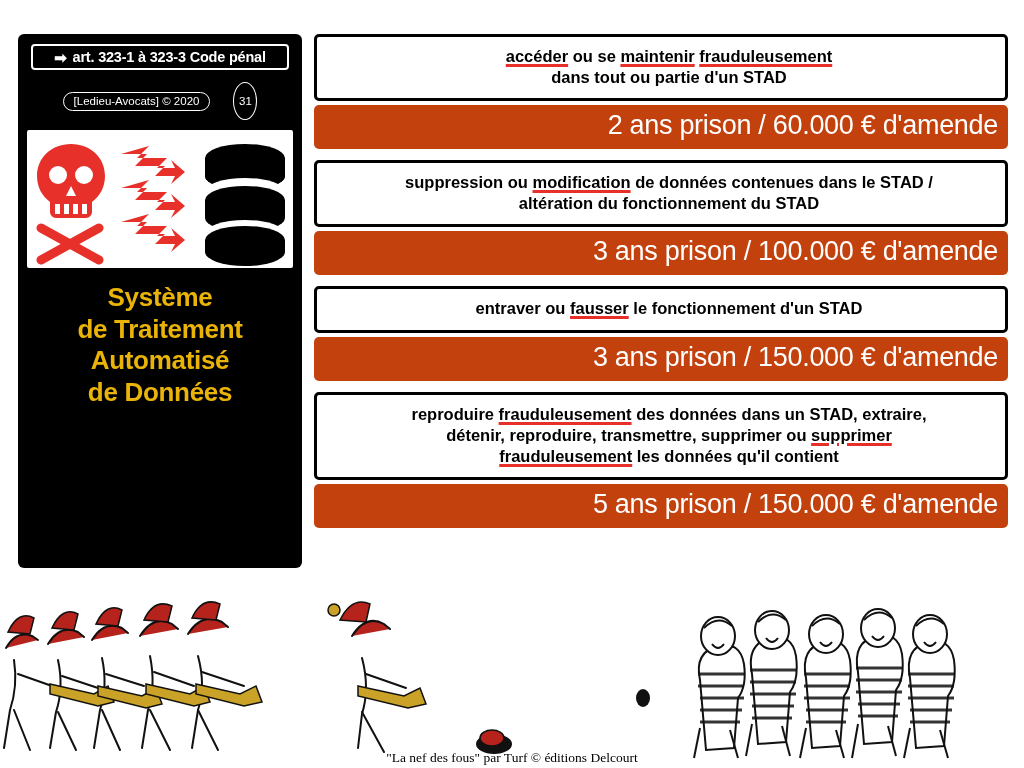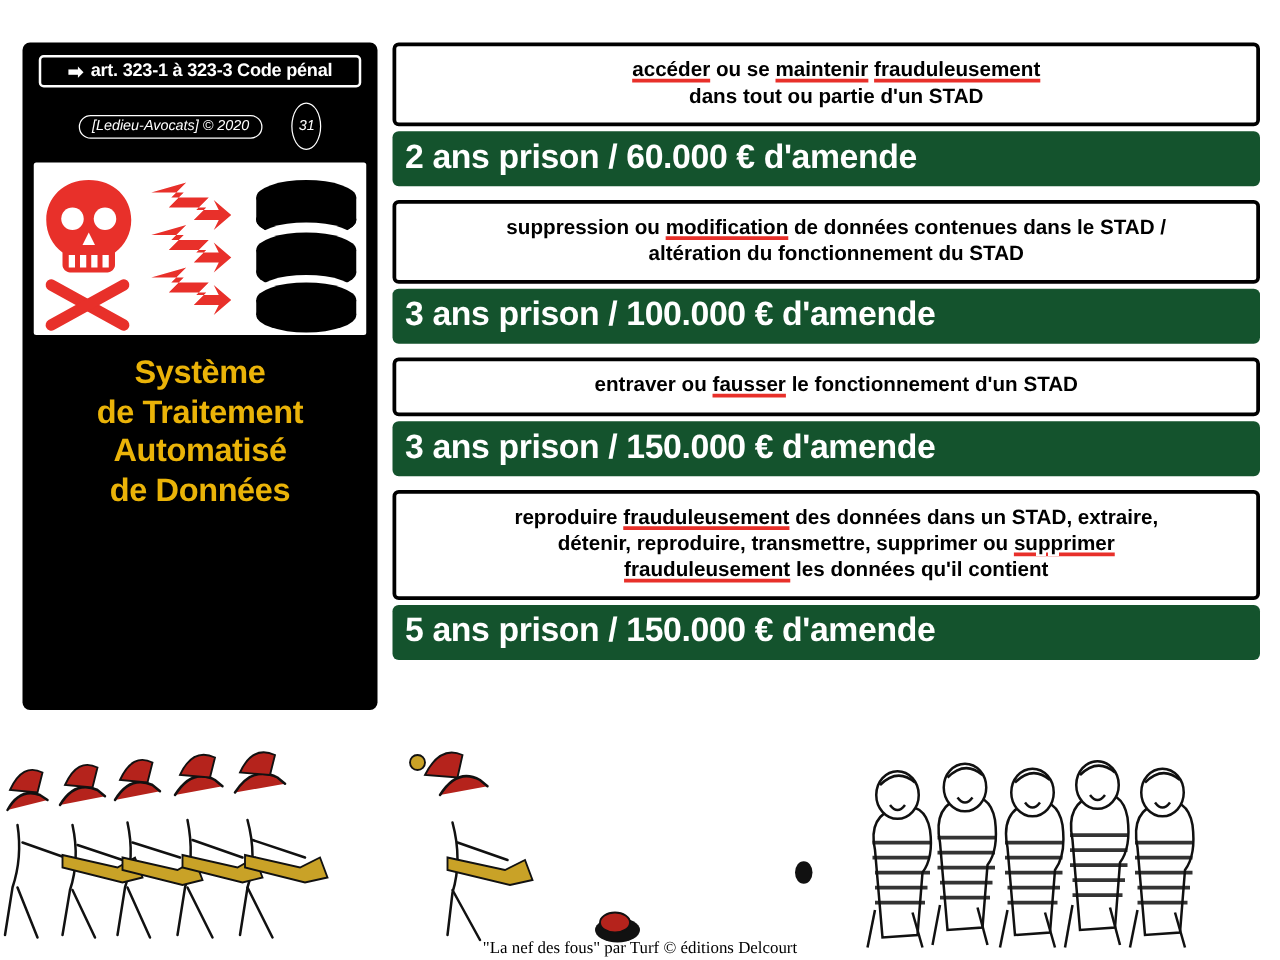--- a/index.html
+++ b/index.html
@@ -56,21 +56,20 @@
     line-height: 1.12;
     font-size: 30px;
     letter-spacing: -0.5px;
   }
   .credit-row {
     margin-top: 12px;
     display: flex;
     align-items: center;
     justify-content: space-between;
     gap: 23px;
-    font-style: italic;
   }
   .credit-pill {
     border: 1.5px solid #ffffff;
     border-radius: 11px;
     color: #ffffff;
     font-size: 11.5px;
     padding: 2px 10px 3px 10px;
     white-space: nowrap;
   }
   .page-pill {
@@ -111,26 +110,26 @@
     border-radius: 5px;
     background: #ffffff;
     color: #000000;
     text-align: center;
     font-size: 16.5px;
     font-weight: bold;
     padding: 9px 14px 10px 30px;
     line-height: 1.28;
   }
   .offense-penalty {
-    background: #14532d;
+    background: #c2410c;
     color: #ffffff;
     border-radius: 5px;
-    text-align: left;
+    text-align: right;
     font-size: 27px;
-    font-weight: bold;
+    font-weight: normal;
     padding: 5px 10px 8px 10px;
     letter-spacing: -0.3px;
     margin-top: 4px;
   }
   .ur { text-decoration: underline; text-decoration-color: #e8302a; text-decoration-thickness: 2.5px; text-underline-offset: 2px; }
 
   
   .art-zone {
     position: absolute;
     left: 0; top: 588px;

